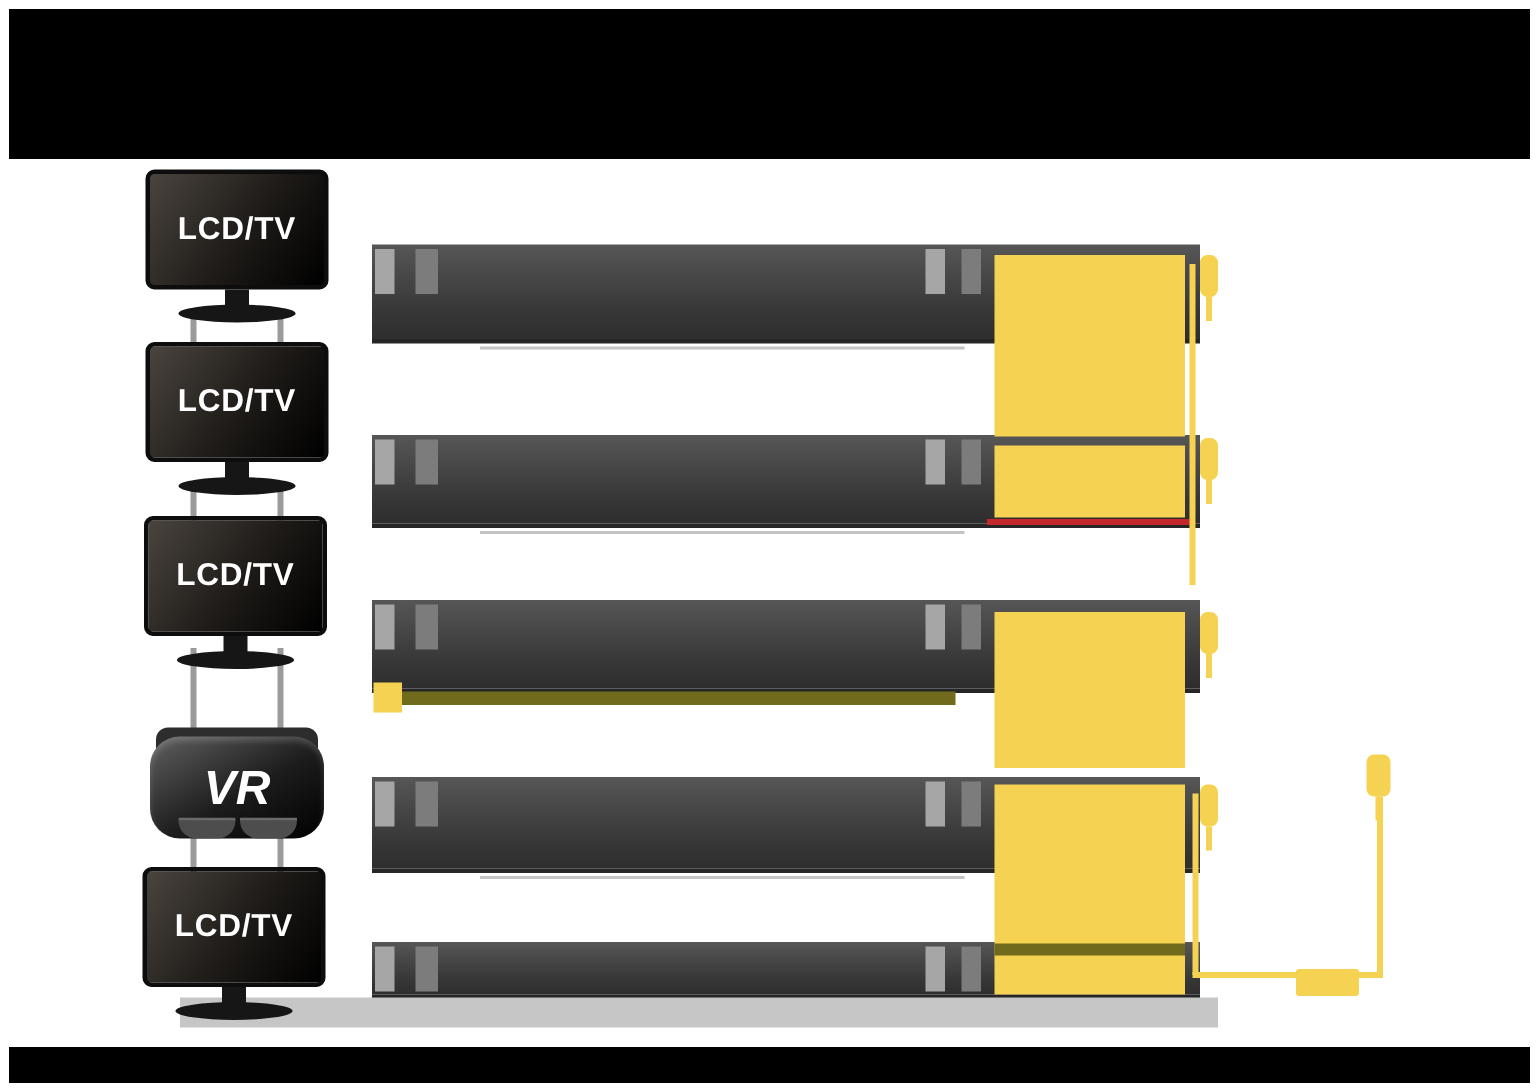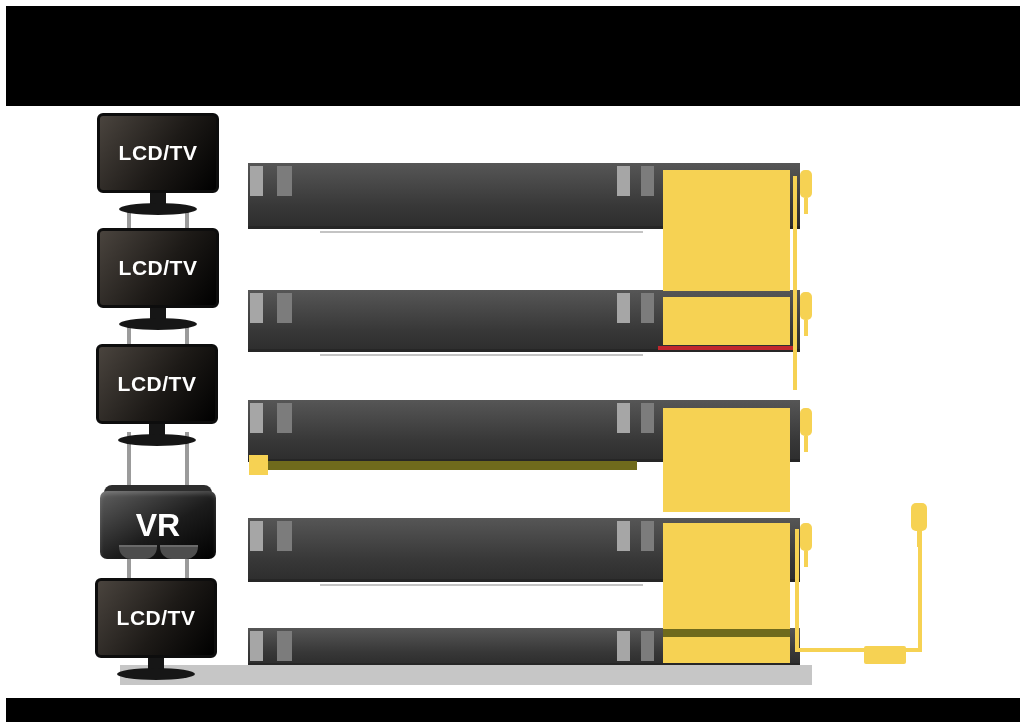--- a/index.html
+++ b/index.html
@@ -83,23 +83,24 @@
   .vr { position: absolute; width: 116px; z-index: 2; }
   .vr-strap {
     position: absolute; top: 0; left: 4px; right: 4px; height: 14px;
     background: #2d2d2d; border-radius: 8px 8px 0 0;
   }
   .vr-body {
     position: relative;
     margin-top: 6px;
     width: 116px; height: 68px;
     background: linear-gradient(150deg, #606060 0%, #1c1c1c 55%, #000 100%);
-    border-radius: 7px;
+    border-radius: 20px;
     display: flex; align-items: center; justify-content: center;
     box-shadow: inset 0 3px 4px rgba(255,255,255,0.18);
+    font-style: italic;
   }
   .vr-label { color: #ffffff; font-weight: bold; font-size: 32px; }
   .vr-lenses {
     position: absolute; bottom: 0; left: 0; right: 0; height: 14px;
     display: flex; justify-content: center; gap: 3px;
   }
   .lens {
     width: 38px; height: 14px;
     background: #4d4d4d;
     border-top: 2px solid #6a6a6a;

